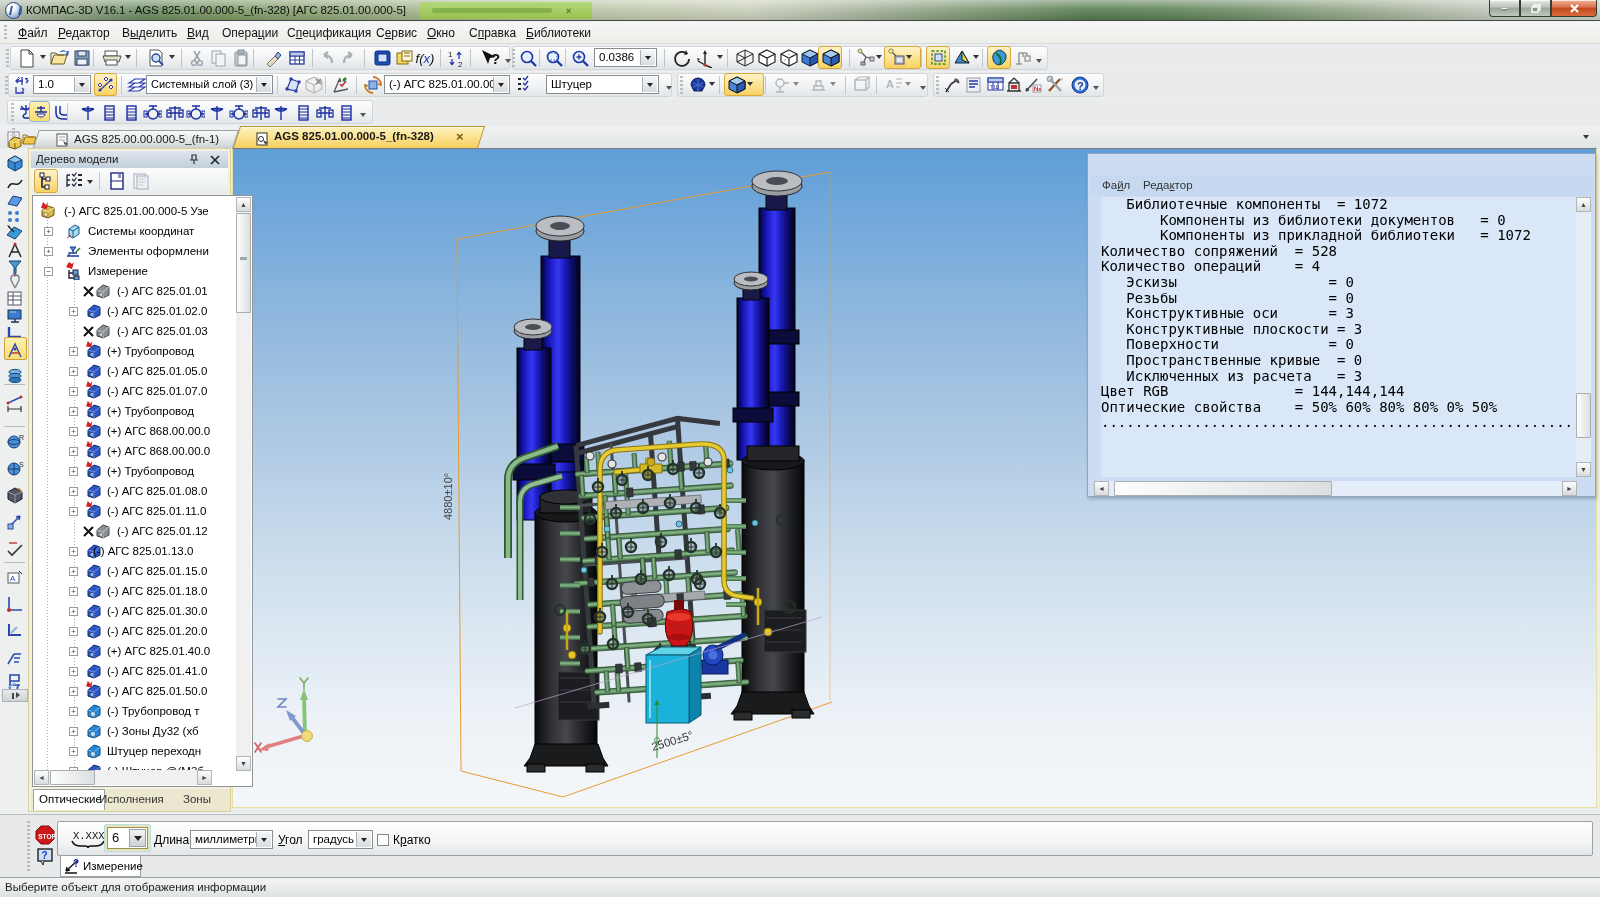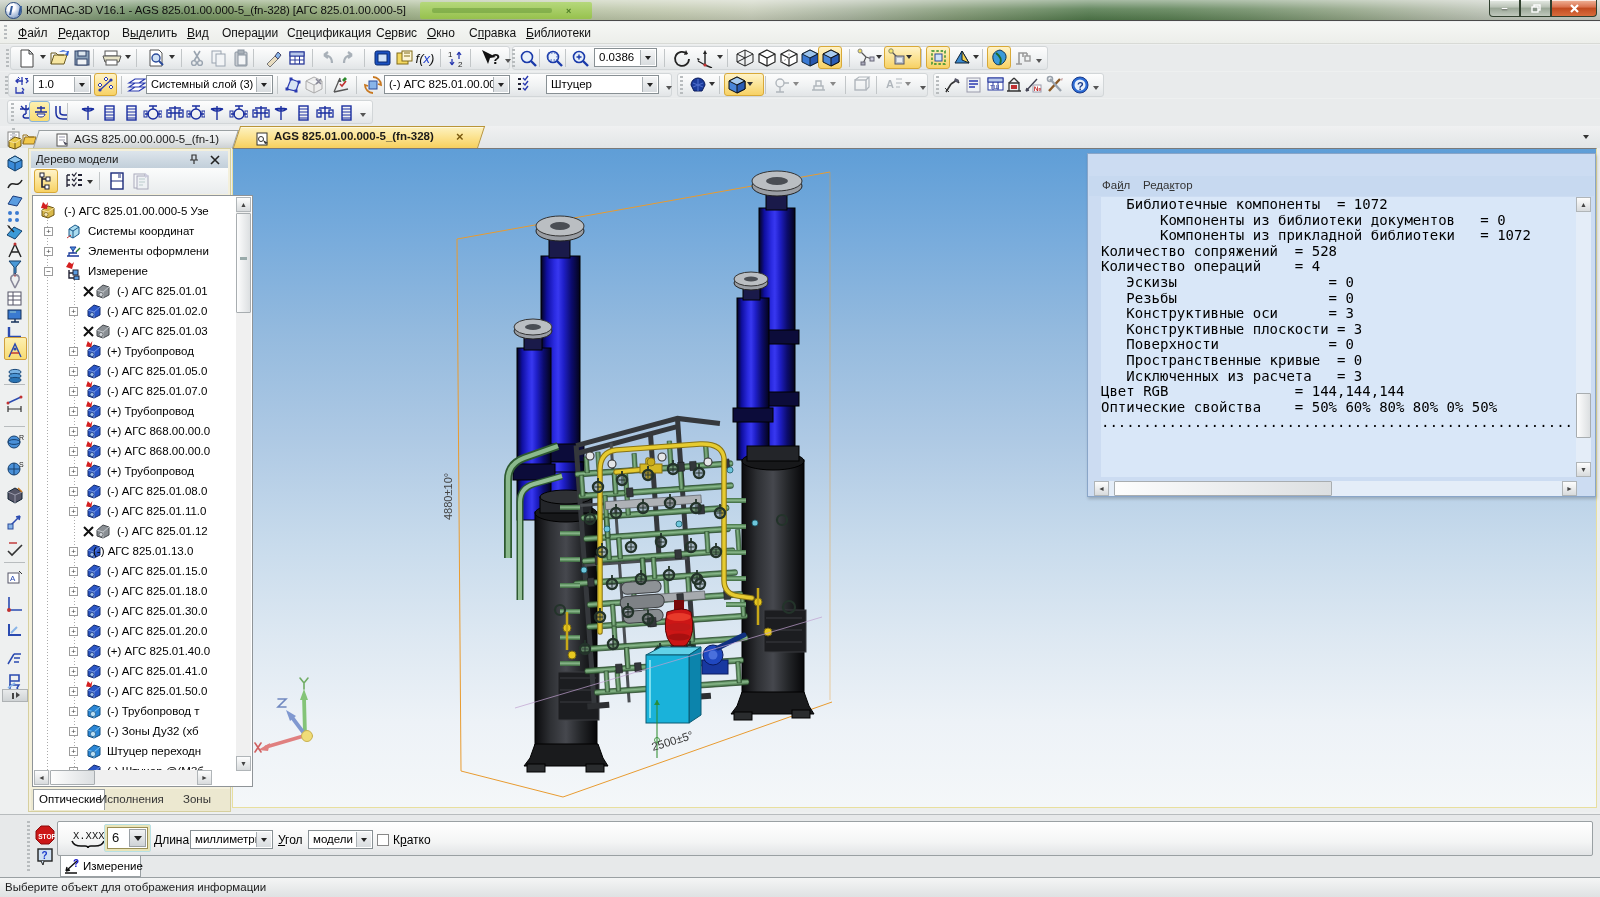--- a/index.html
+++ b/index.html
@@ -1583,21 +1583,21 @@
 <div style="position:absolute;left:129px;top:14px;width:17px;height:18px;background:linear-gradient(180deg,#f2f3f4,#cfd3d6);border:1px solid #9aa0a4;display:flex;align-items:center;justify-content:center">
       <span style="width:0;height:0;border-left:4px solid transparent;border-right:4px solid transparent;border-top:5px solid #222"></span>
     </div>
 <div class="plabel" style="left:154px"><u>Д</u>лина</div>
 <div class="combo" style="left:190px;width:83px;top:15px">
       <span class="cbtxt">миллиметрь</span>
       <span class="cbbtn"></span>
     </div>
 <div class="plabel" style="left:278px"><u>У</u>гол</div>
 <div class="combo" style="left:308px;width:65px;top:15px">
-      <span class="cbtxt">модели</span>
+      <span class="cbtxt">градусь</span>
       <span class="cbbtn"></span>
     </div>
 <div style="position:absolute;left:377px;top:19px;width:12px;height:12px;background:#fff;border:1px solid #888"></div>
 <div class="plabel" style="left:393px">К<u>р</u>атко</div>
 <div id="izm">
 <svg width="17" height="17" style="position:absolute;left:3px;top:2px">
         <path d="M2 13 L13 3 M2 13 l4-1 M2 13 l1-4 M1 15 h12" stroke="#111" stroke-width="1.4" fill="none"></path>
         <text x="9" y="9" font-size="10" font-weight="bold" fill="#1a1acc">?</text>
       </svg>
 <span style="position:absolute;left:22px;top:4px">Измерение</span>

